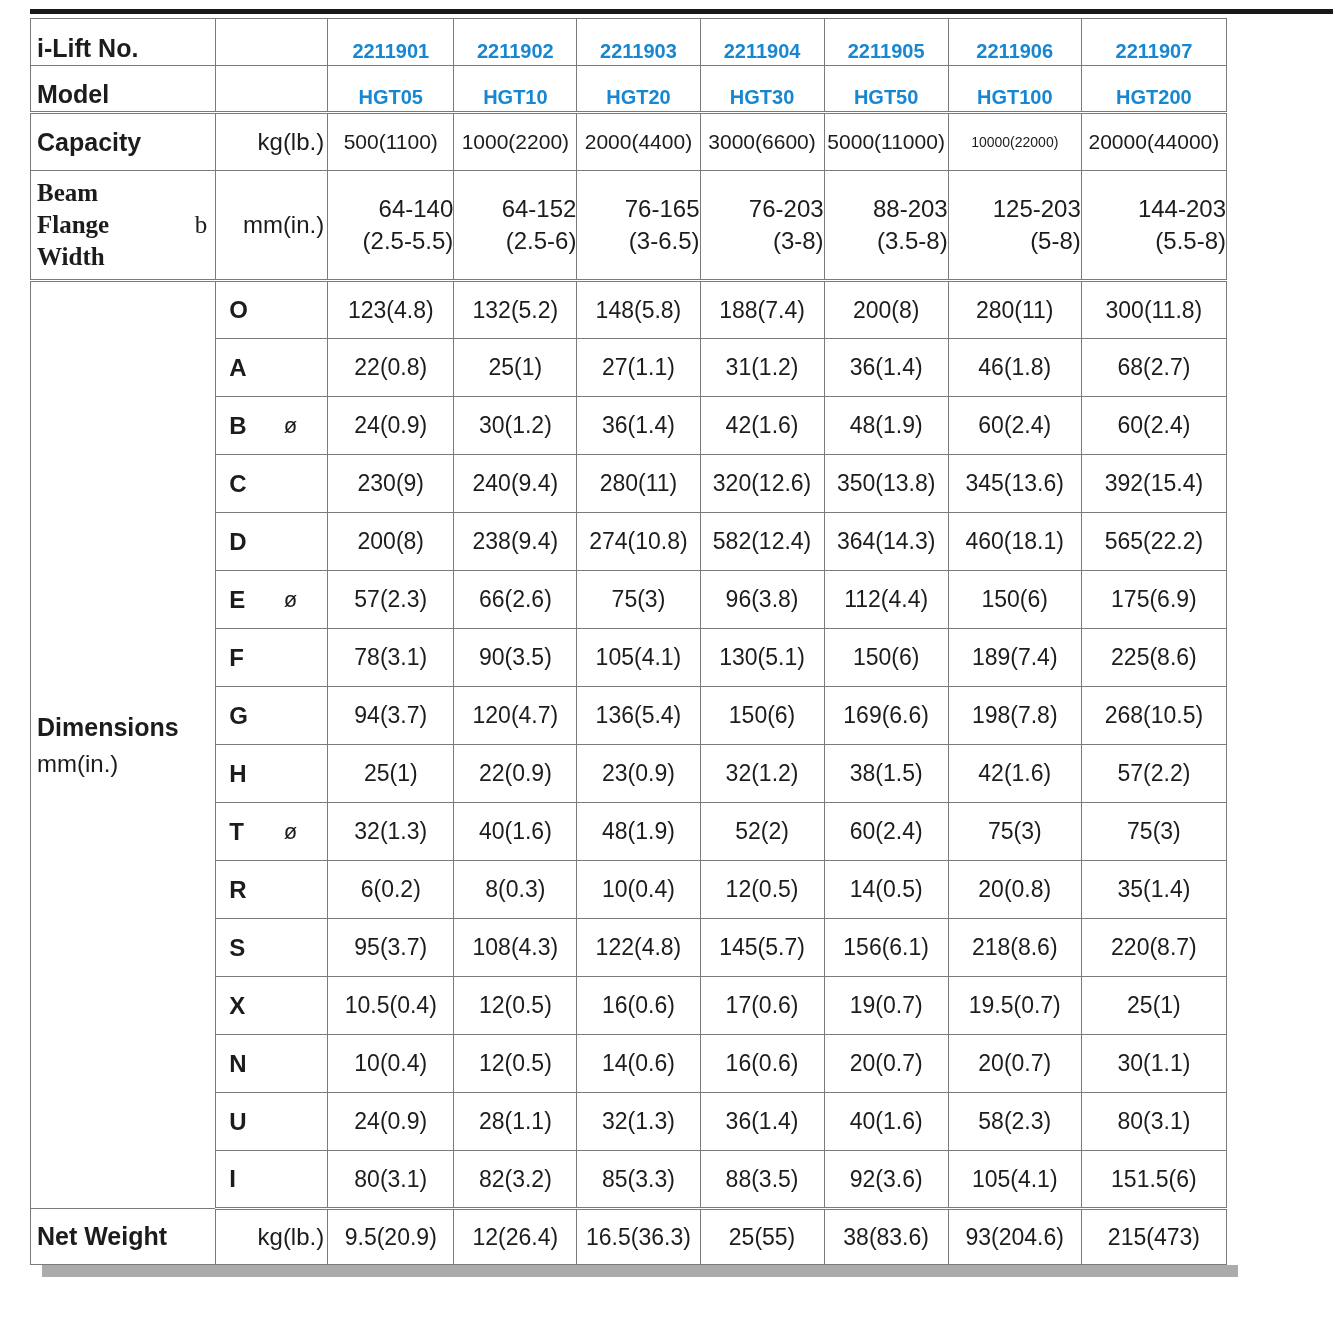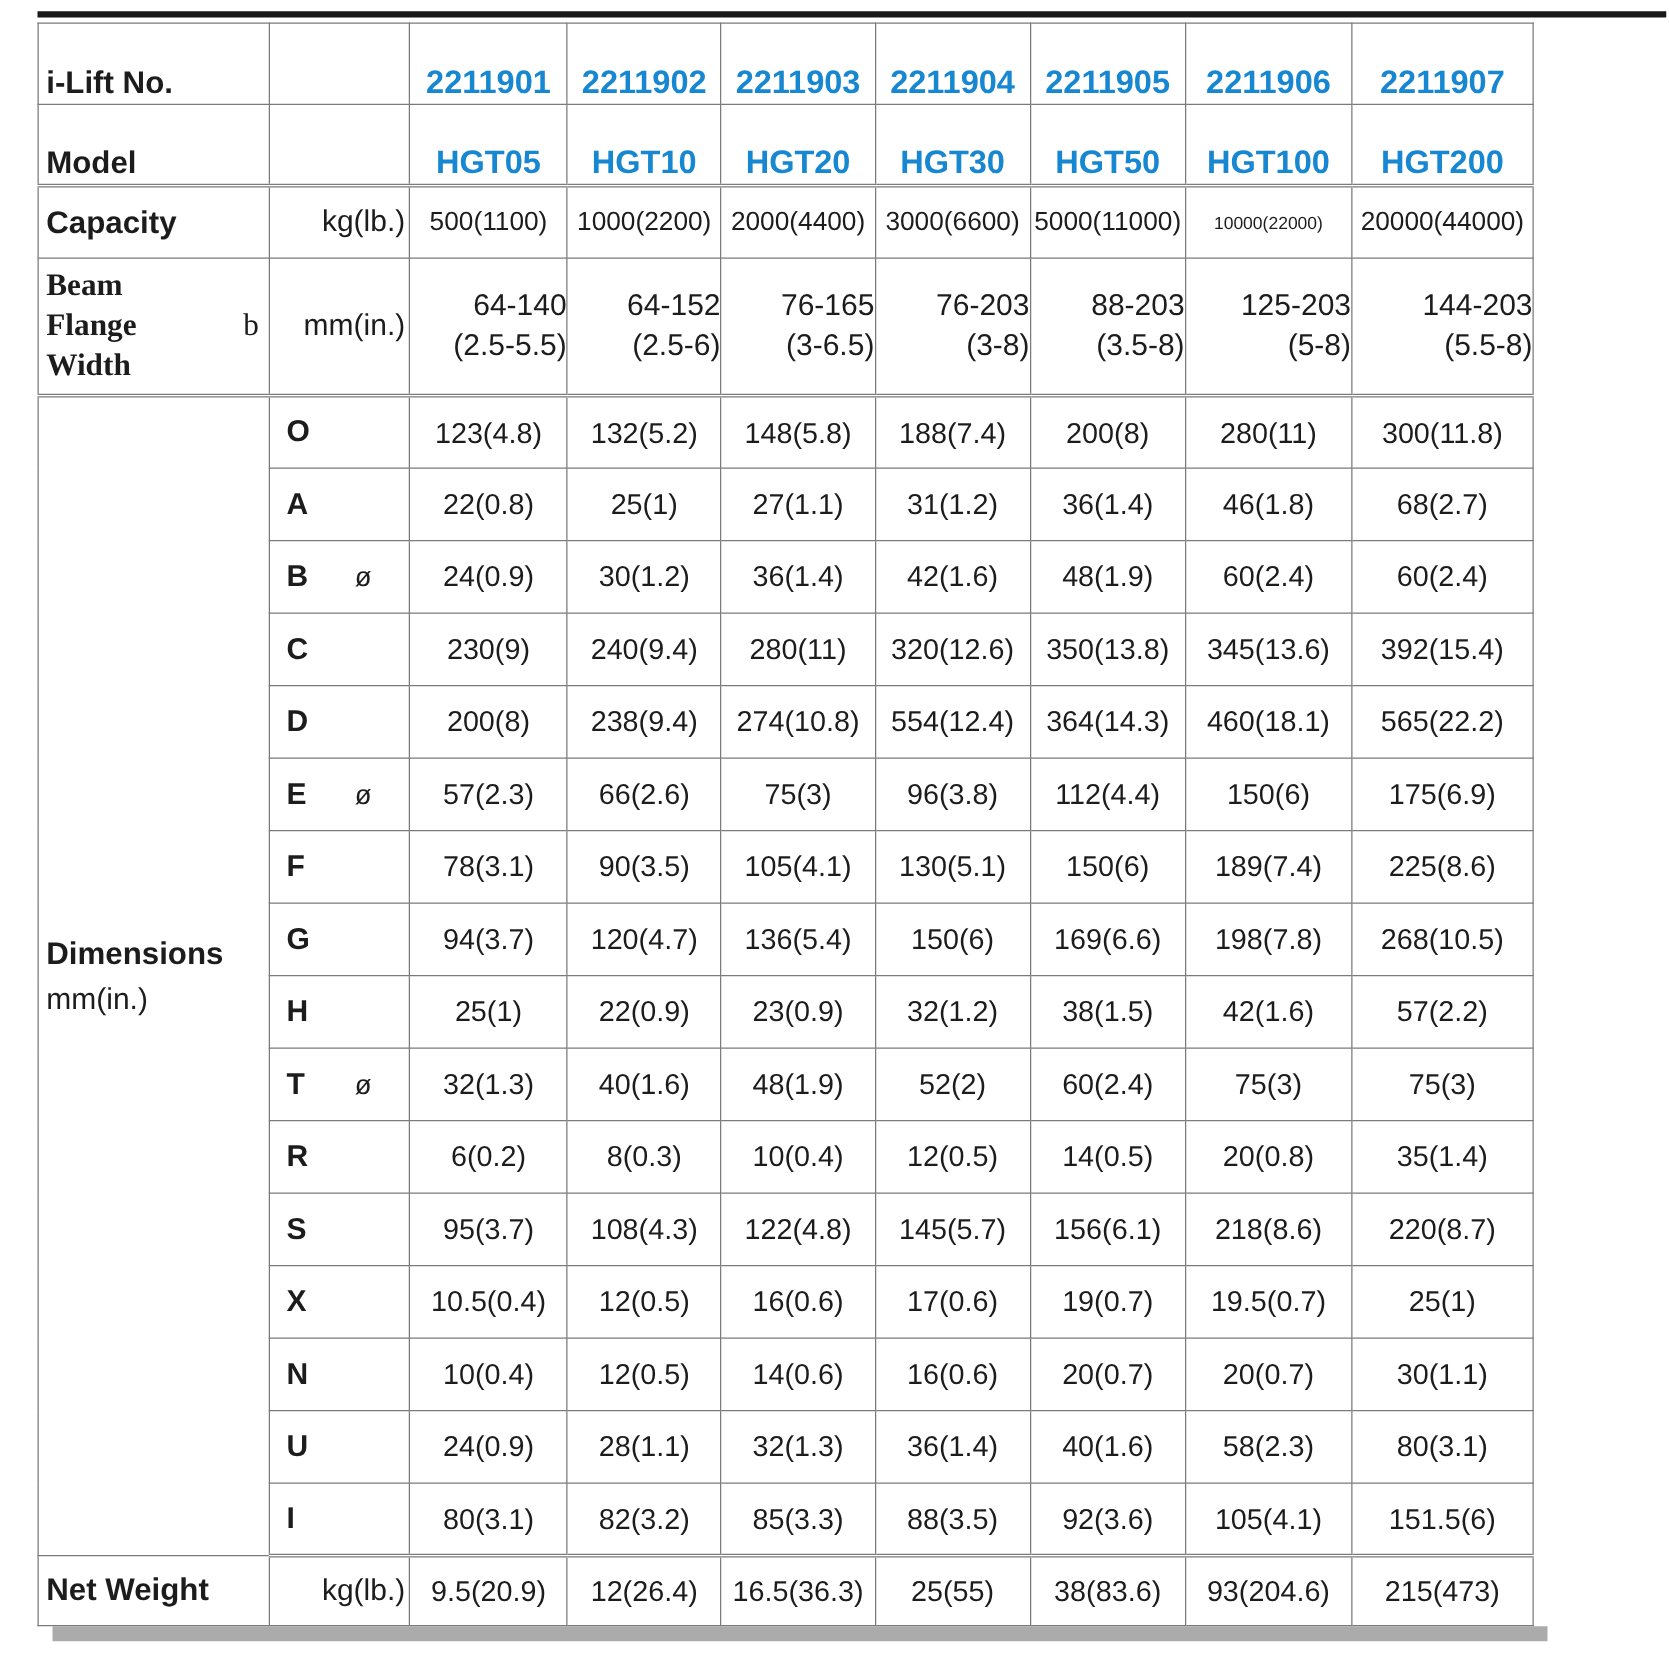--- a/index.html
+++ b/index.html
@@ -26,42 +26,42 @@
     margin-left:30px;
     width:1197px;
   }
   td{
     border:1px solid var(--grid);
     overflow:hidden;
     vertical-align:middle;
     padding:0;
   }
   
-  tr.h57{height:65px}
+  tr.h57{height:47px}
   tr.h58{height:58px}
   tr.h110{height:110px}
   tr.h56{height:56px}
   
   tr.sep td{border-bottom:3px double var(--grid);}
   
   td.lbl{
     font-weight:bold;font-size:25px;
     text-align:left;padding-left:6px;padding-right:4px;
     white-space:nowrap;
   }
   td.unit{
     font-size:24px;text-align:right;
     padding-right:3px;white-space:nowrap;
   }
   td.val{
     font-size:23px;text-align:center;
     white-space:nowrap;padding:0 1px;
   }
   td.blue{
-    color:var(--blue);font-weight:bold;font-size:26px;
+    color:var(--blue);font-weight:bold;font-size:20px;
   }
   tr.bottomed td{vertical-align:bottom;padding-bottom:2px;}
   tr.cap td.val{font-size:21px;}
   .beam-val{font-size:24px;line-height:1.32;text-align:right;white-space:nowrap;}
   .beam-lbl{
     display:flex;align-items:center;justify-content:space-between;
     padding:0 8px 0 6px;
     font-family:Liberation Serif, serif;
   }
   .beam-lbl .lines{font-weight:bold;font-size:25px;line-height:1.28;text-align:left;}
@@ -236,21 +236,21 @@
       </tr>
       <tr class="h58">
         <td class="">
           <div class="letter-wrap">
             <span class="ltr">D</span>
           </div>
         </td>
         <td class="val">200(8)</td>
         <td class="val">238(9.4)</td>
         <td class="val">274(10.8)</td>
-        <td class="val">554(12.4)</td>
+        <td class="val">582(12.4)</td>
         <td class="val">364(14.3)</td>
         <td class="val">460(18.1)</td>
         <td class="val">565(22.2)</td>
       </tr>
       <tr class="h58">
         <td class="">
           <div class="letter-wrap">
             <span class="ltr">E</span>
             <span class="dia">ø</span>
           </div>

